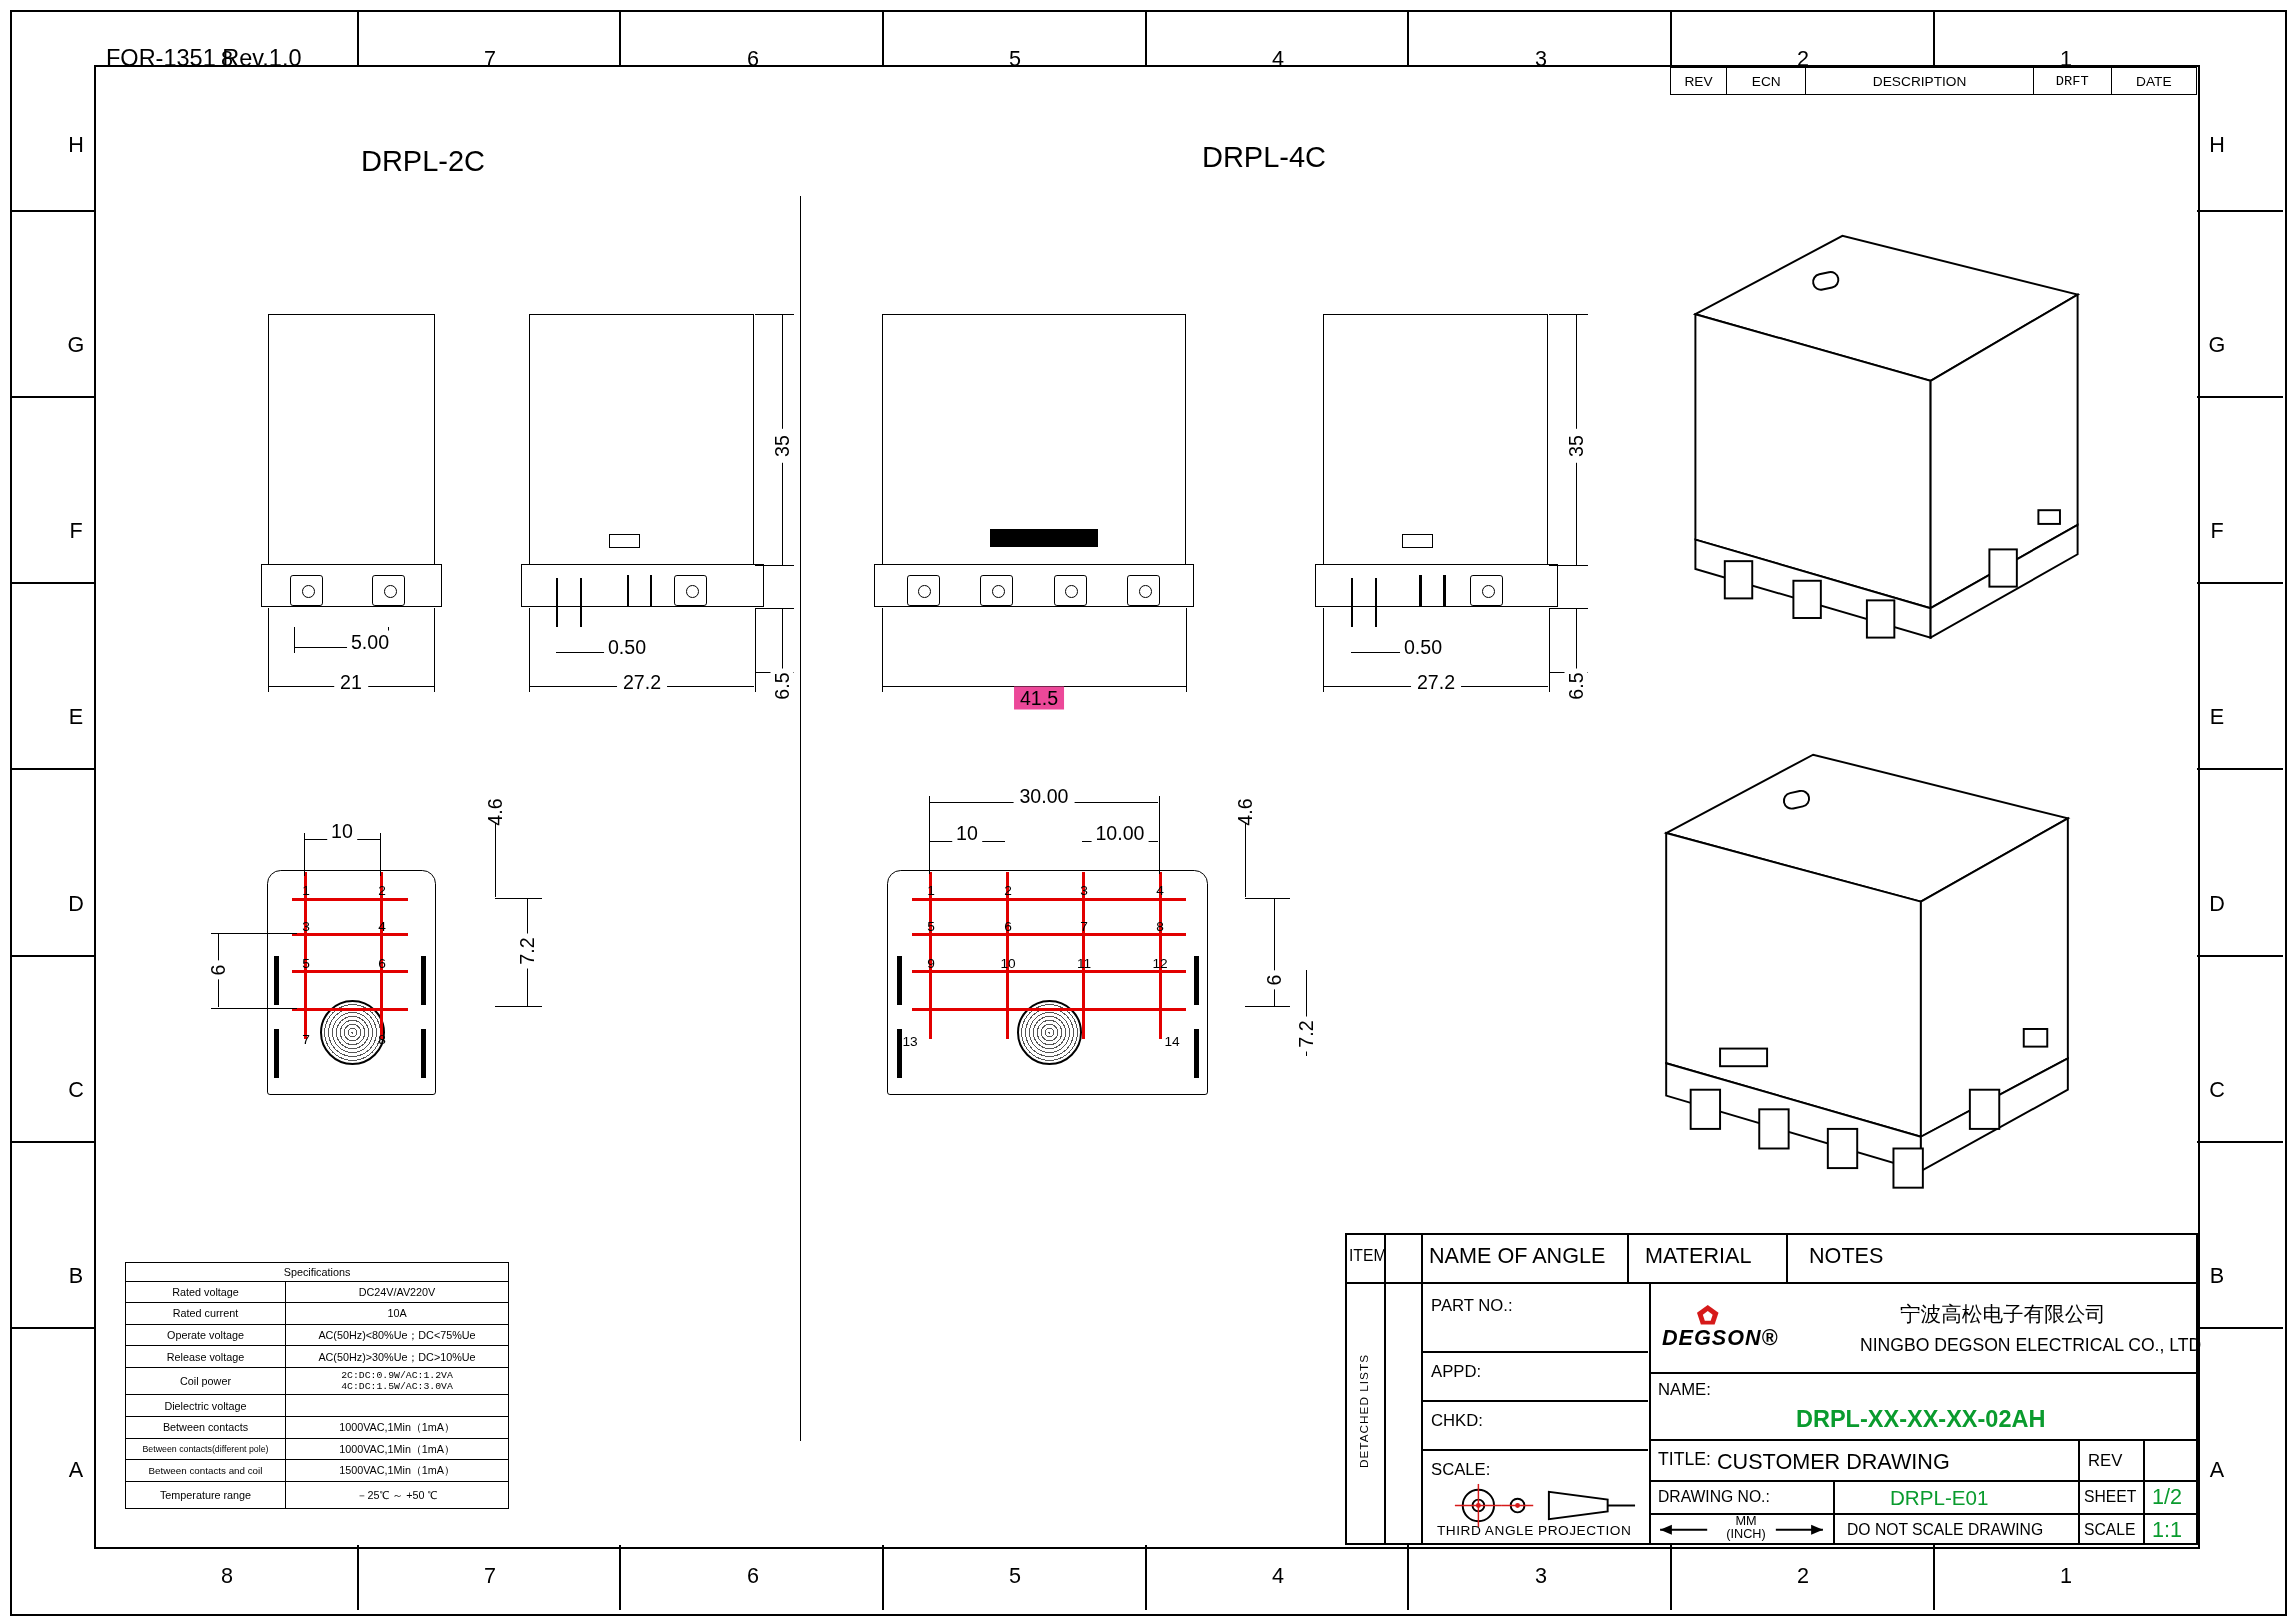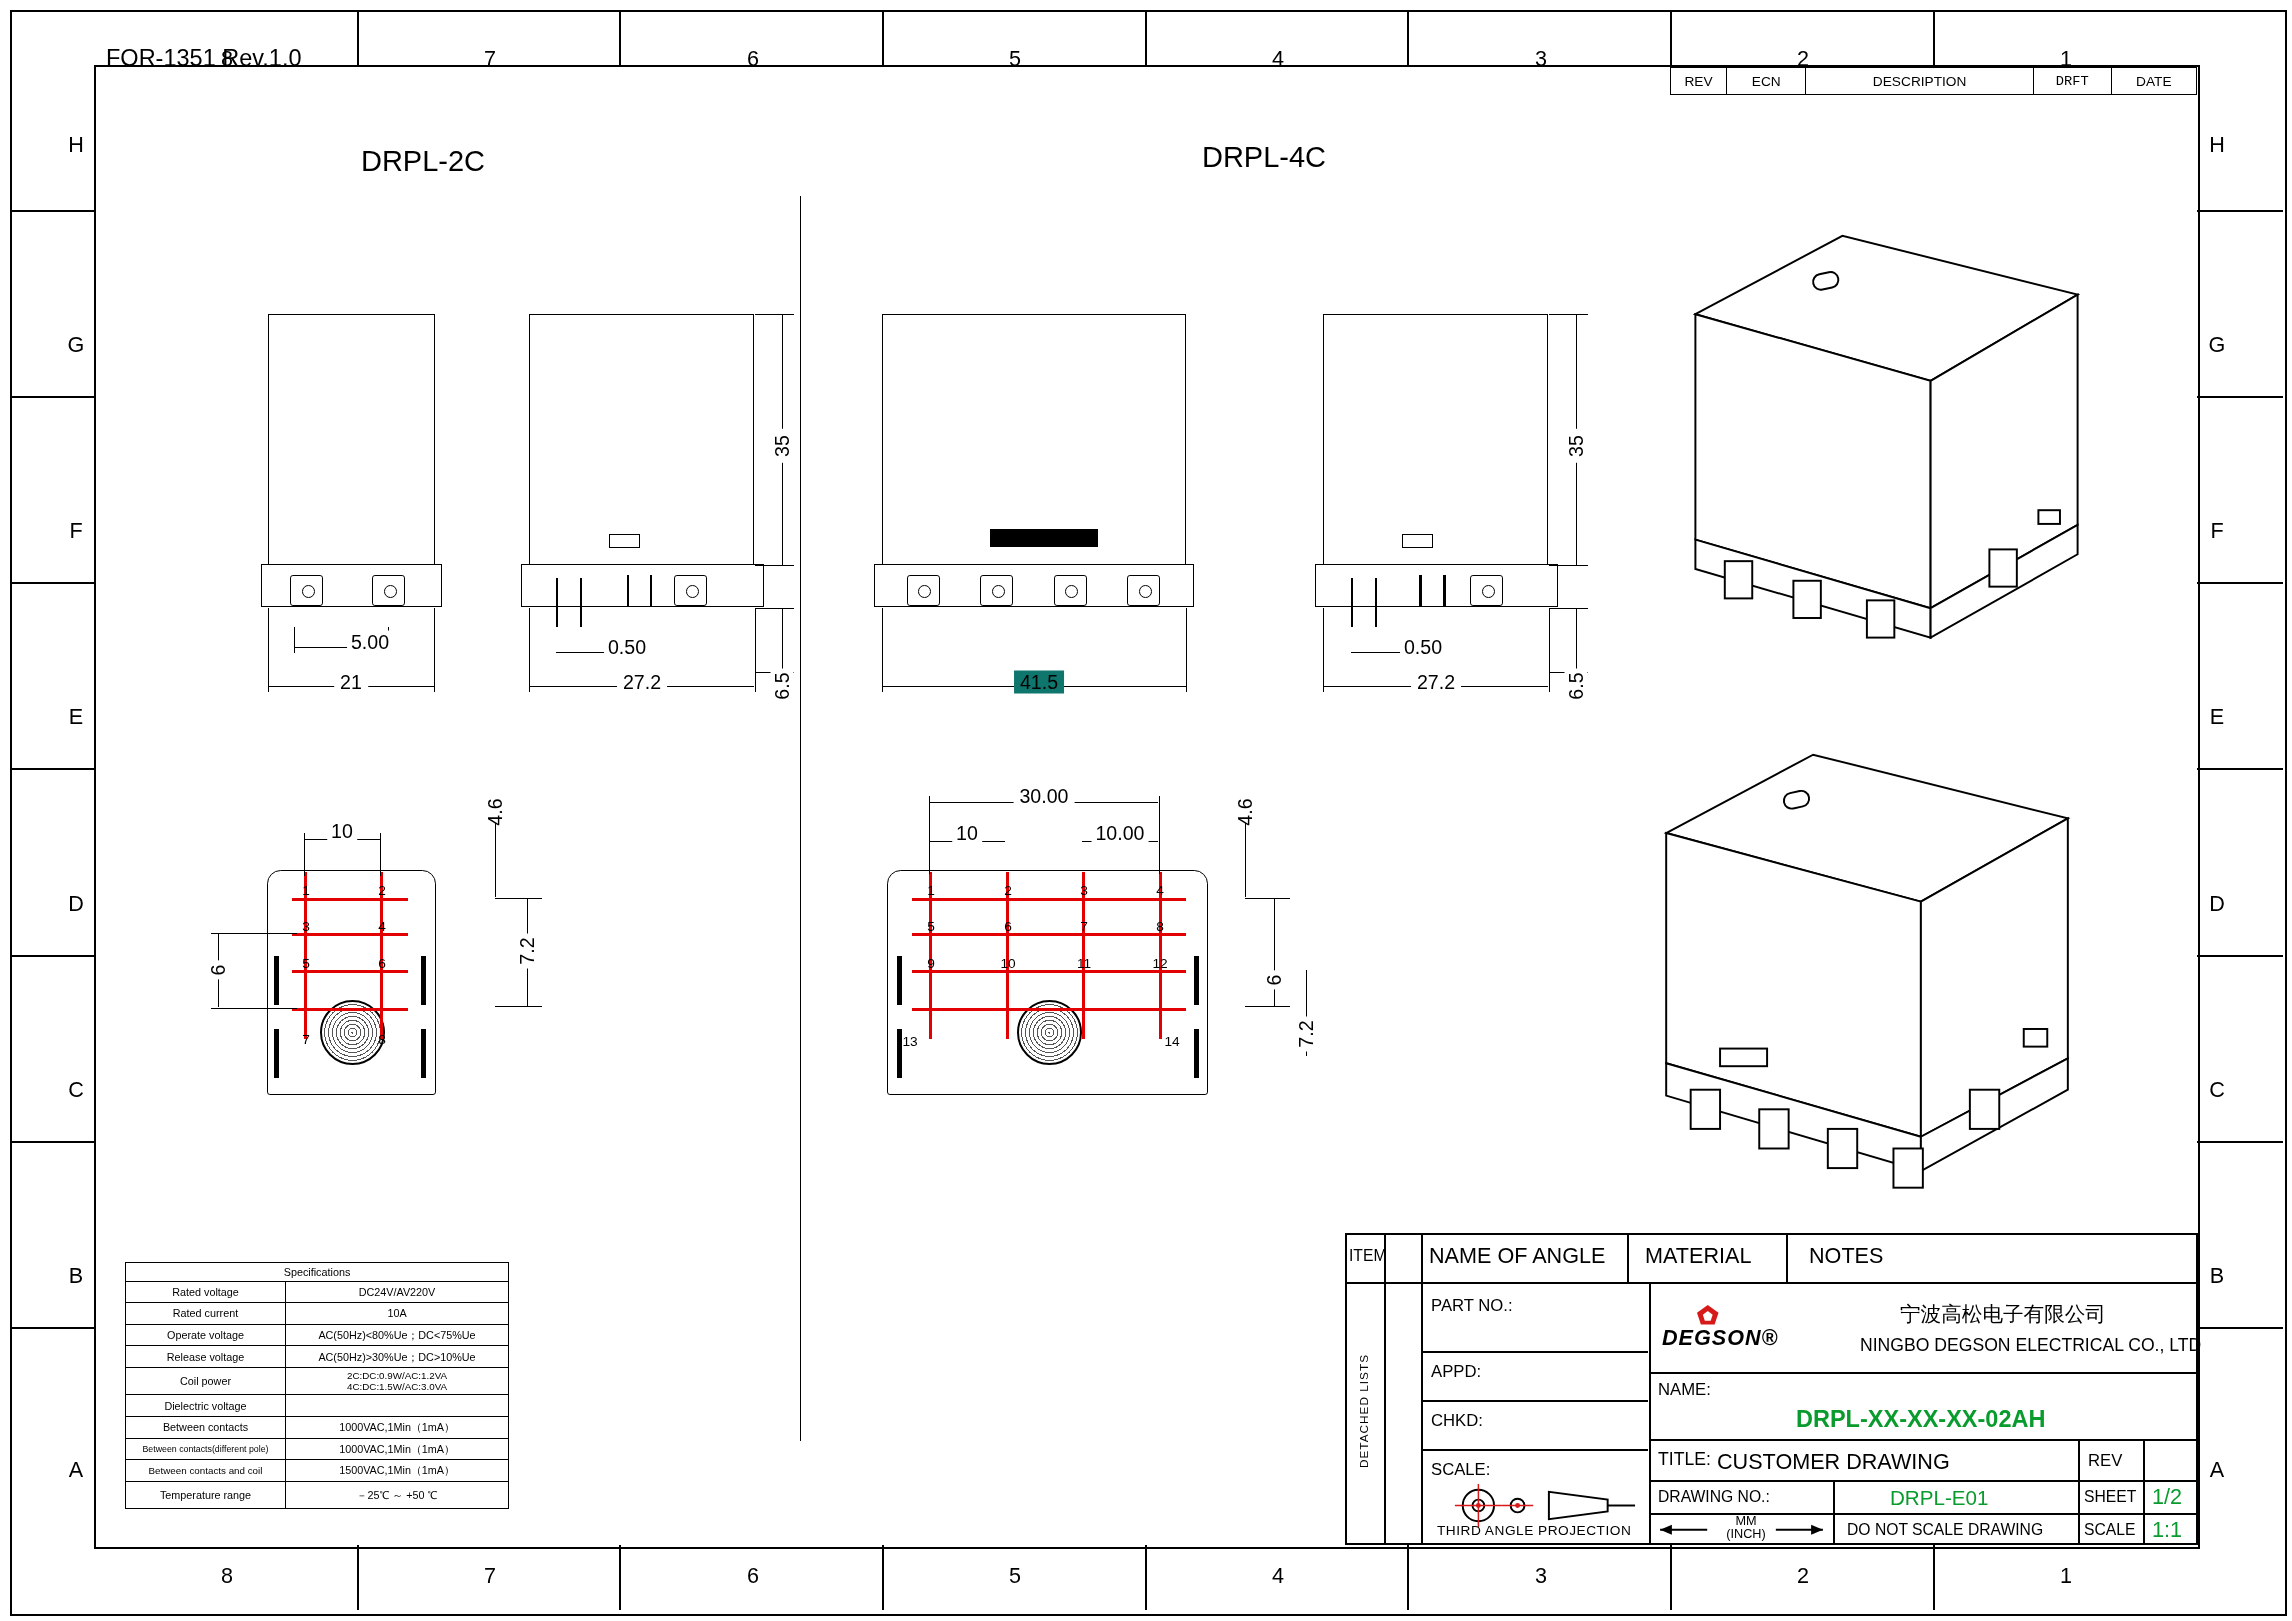--- a/index.html
+++ b/index.html
@@ -167,21 +167,21 @@
   <div class="pin" style="left:980px;top:575px;width:33px;height:31px;border-radius:2.9px;"></div>
   <div class="abs" style="left:992px;top:585px;width:10.8px;height:10.8px;border:1.5px solid #000;border-radius:50%;"></div>
   <div class="pin" style="left:1054px;top:575px;width:33px;height:31px;border-radius:2.9px;"></div>
   <div class="abs" style="left:1065px;top:585px;width:10.8px;height:10.8px;border:1.5px solid #000;border-radius:50%;"></div>
   <div class="pin" style="left:1127px;top:575px;width:33px;height:31px;border-radius:2.9px;"></div>
   <div class="abs" style="left:1139px;top:585px;width:10.8px;height:10.8px;border:1.5px solid #000;border-radius:50%;"></div>
 
   <div class="ln hline" style="left:882px;top:686px;width:304px;"></div>
   <div class="ln vline" style="left:882px;top:608px;height:84px;"></div>
   <div class="ln vline" style="left:1186px;top:608px;height:84px;"></div>
-  <div class="dim" style="left:1039px;top:682px;background:#0f766e;padding:0 5.9px;">41.5</div>
+  <div class="dim" style="left:1039px;top:698px;background:#ec4899;padding:0 5.9px;">41.5</div>
 
   <div class="boxw" style="left:1323px;top:314px;width:225px;height:251px;"></div>
   <div class="boxw" style="left:1402px;top:534px;width:31px;height:13.7px;"></div>
   <div class="ln hline" style="left:1315px;top:564px;width:243px;height:2px;"></div>
   <div class="boxw" style="left:1315px;top:564px;width:243px;height:43px;"></div>
   <div class="ln vline" style="left:1351px;top:578px;height:49px;width:2px;"></div>
   <div class="ln vline" style="left:1375px;top:578px;height:49px;width:2px;"></div>
   <div class="ln vline" style="left:1419px;top:575px;height:31px;width:2.9px;"></div>
   <div class="ln vline" style="left:1443px;top:575px;height:31px;width:2.9px;"></div>
   <div class="pin" style="left:1470px;top:575px;width:33px;height:31px;border-radius:2.9px;"></div>
@@ -355,21 +355,21 @@
     <tr style="height:21.6px;">
           <td>Operate voltage</td>
           <td>AC(50Hz)&lt;80%Ue；DC&lt;75%Ue</td>
         </tr>
     <tr style="height:21.6px;">
           <td>Release voltage</td>
           <td>AC(50Hz)&gt;30%Ue；DC&gt;10%Ue</td>
         </tr>
     <tr style="height:27.4px;">
           <td>Coil power</td>
-          <td style="white-space:pre-line;font-size:9.8px;">2C:DC:0.9W/AC:1.2VA
+          <td style="white-space:pre-line;font-size:9.8px;font-family:Liberation Mono, monospace;">2C:DC:0.9W/AC:1.2VA
 4C:DC:1.5W/AC:3.0VA</td>
         </tr>
     <tr style="height:21.6px;">
           <td>Dielectric voltage</td>
           <td></td>
         </tr>
     <tr style="height:21.6px;">
           <td>Between contacts</td>
           <td>1000VAC,1Min（1mA）</td>
         </tr>

